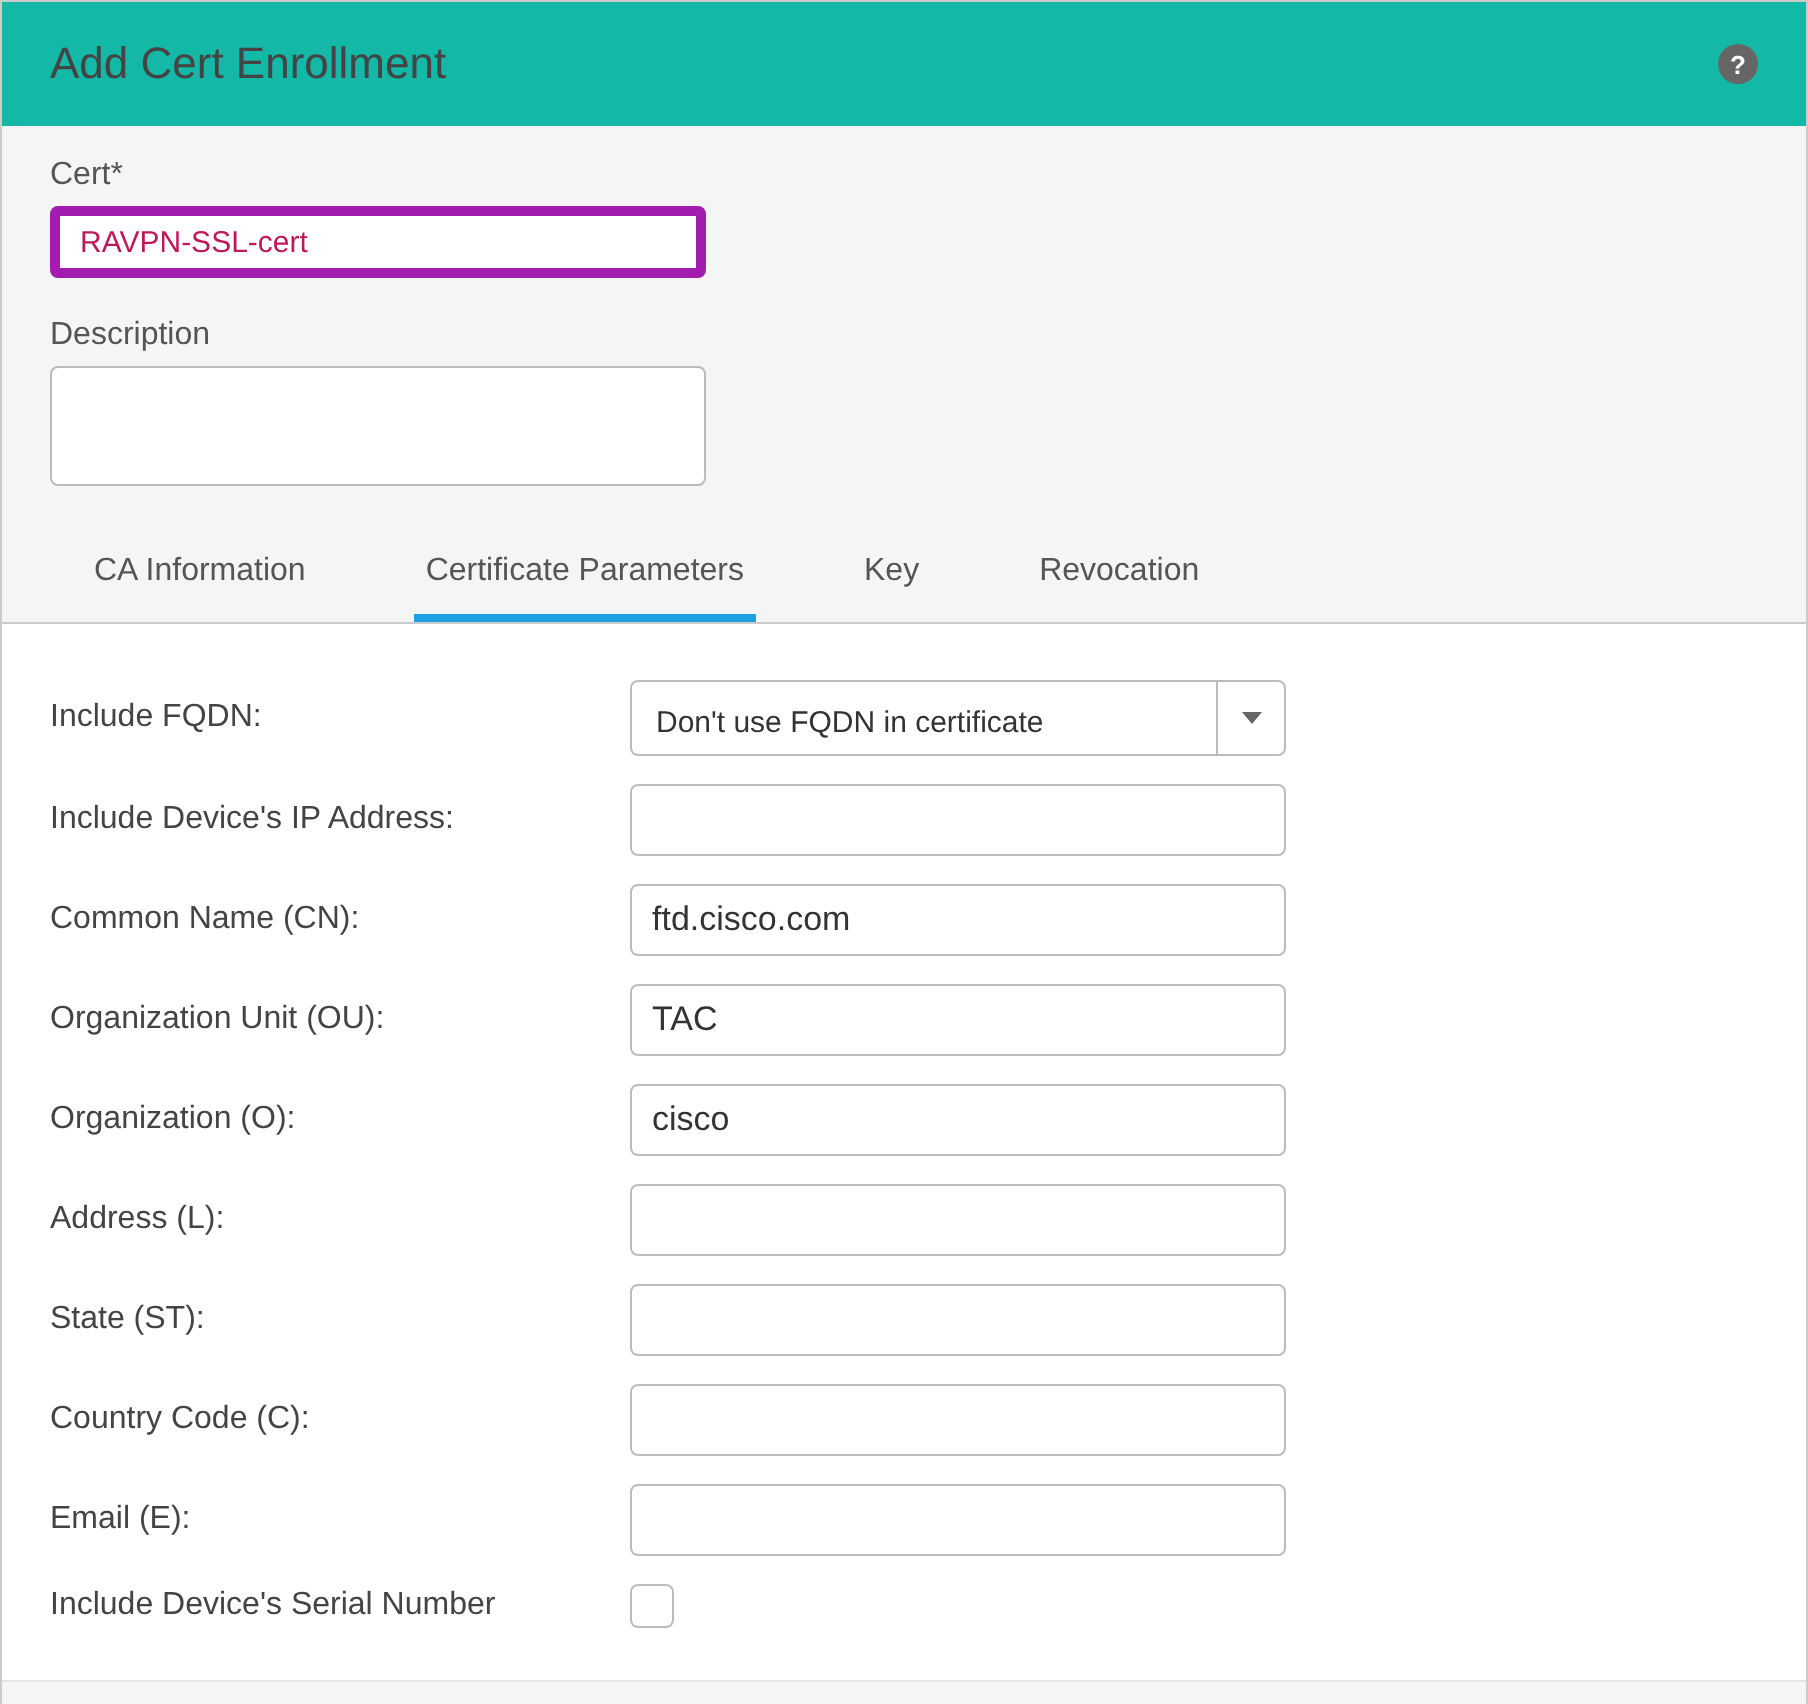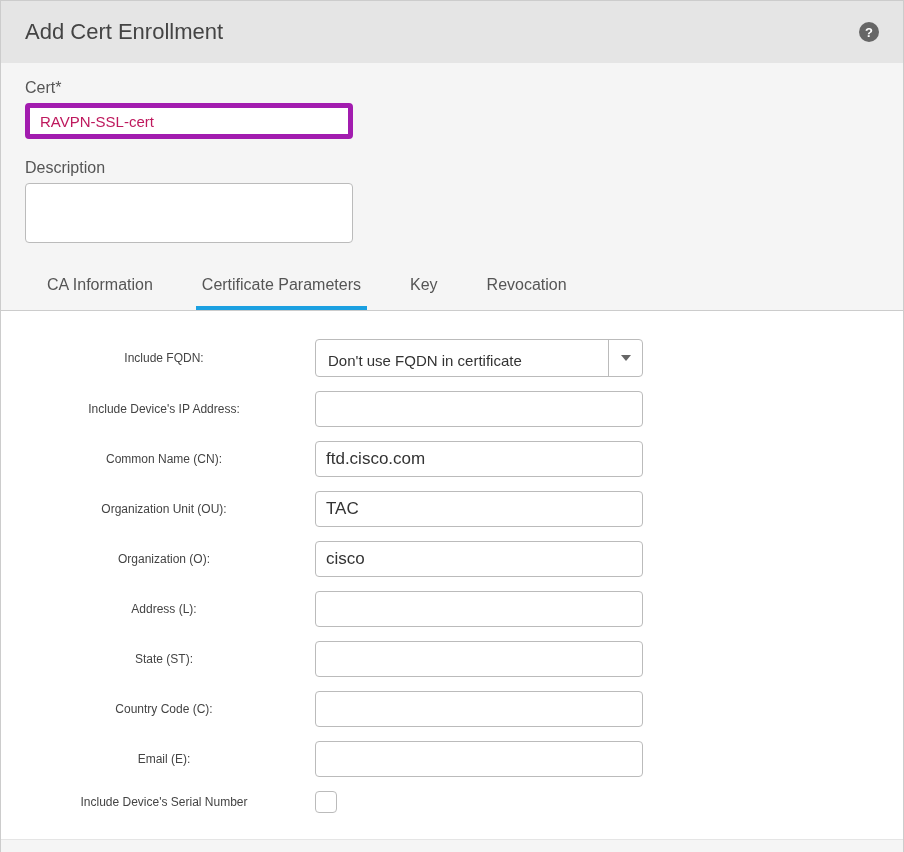--- a/index.html
+++ b/index.html
@@ -16,21 +16,21 @@
     .dialog {
       width: 904px;
       border: 1px solid #ccc;
       background: #fff;
     }
     .dialog-header {
       display: flex;
       justify-content: space-between;
       align-items: center;
       padding: 18px 24px 18px 24px;
-      background: #e5e5e5;
+      background: #14b8a6;
     }
     .dialog-title {
       font-size: 22px;
       font-weight: normal;
       color: #444;
     }
     .help-icon {
       width: 20px;
       height: 20px;
       border-radius: 50%;
@@ -71,21 +71,21 @@
       height: 60px;
       border: 1px solid #bbb;
       border-radius: 4px;
       padding: 8px 10px;
       font-size: 15px;
       resize: none;
       background: #fff;
     }
     .tabs {
       display: flex;
-      gap: 37px;
+      gap: 48px;
       padding-left: 16px;
     }
     .tab {
       padding: 10px 6px 12px 6px;
       font-size: 16px;
       color: #555;
       cursor: pointer;
       border-bottom: 4px solid transparent;
     }
     .tab.active {
@@ -99,23 +99,23 @@
       background: #fff;
       padding: 28px 24px 12px 24px;
     }
     .form-row {
       display: flex;
       align-items: center;
       margin-bottom: 14px;
     }
     .form-row-label {
       width: 290px;
-      text-align: center;
+      text-align: left;
       padding-right: 12px;
-      font-size: 12px;
+      font-size: 16px;
       color: #444;
     }
     .form-input {
       width: 328px;
       height: 36px;
       border: 1px solid #bbb;
       border-radius: 4px;
       padding: 0 10px;
       font-size: 17px;
       color: #333;

